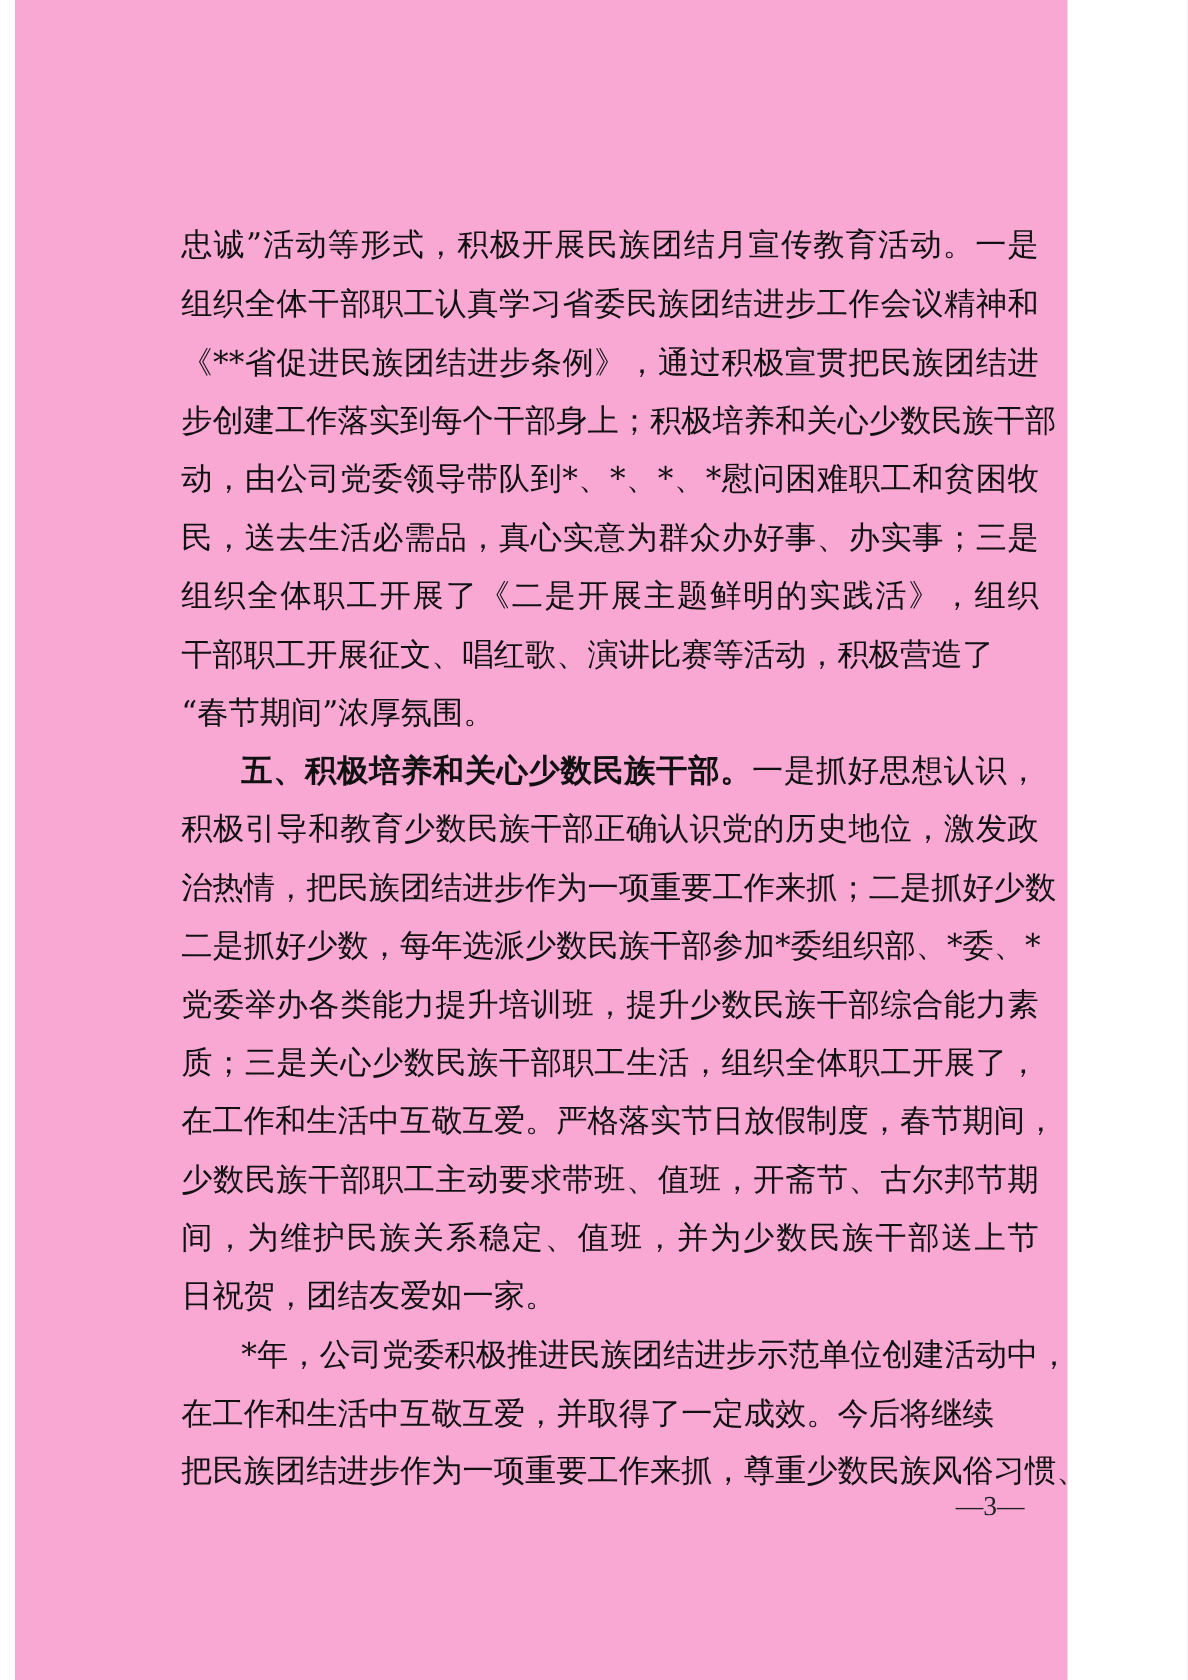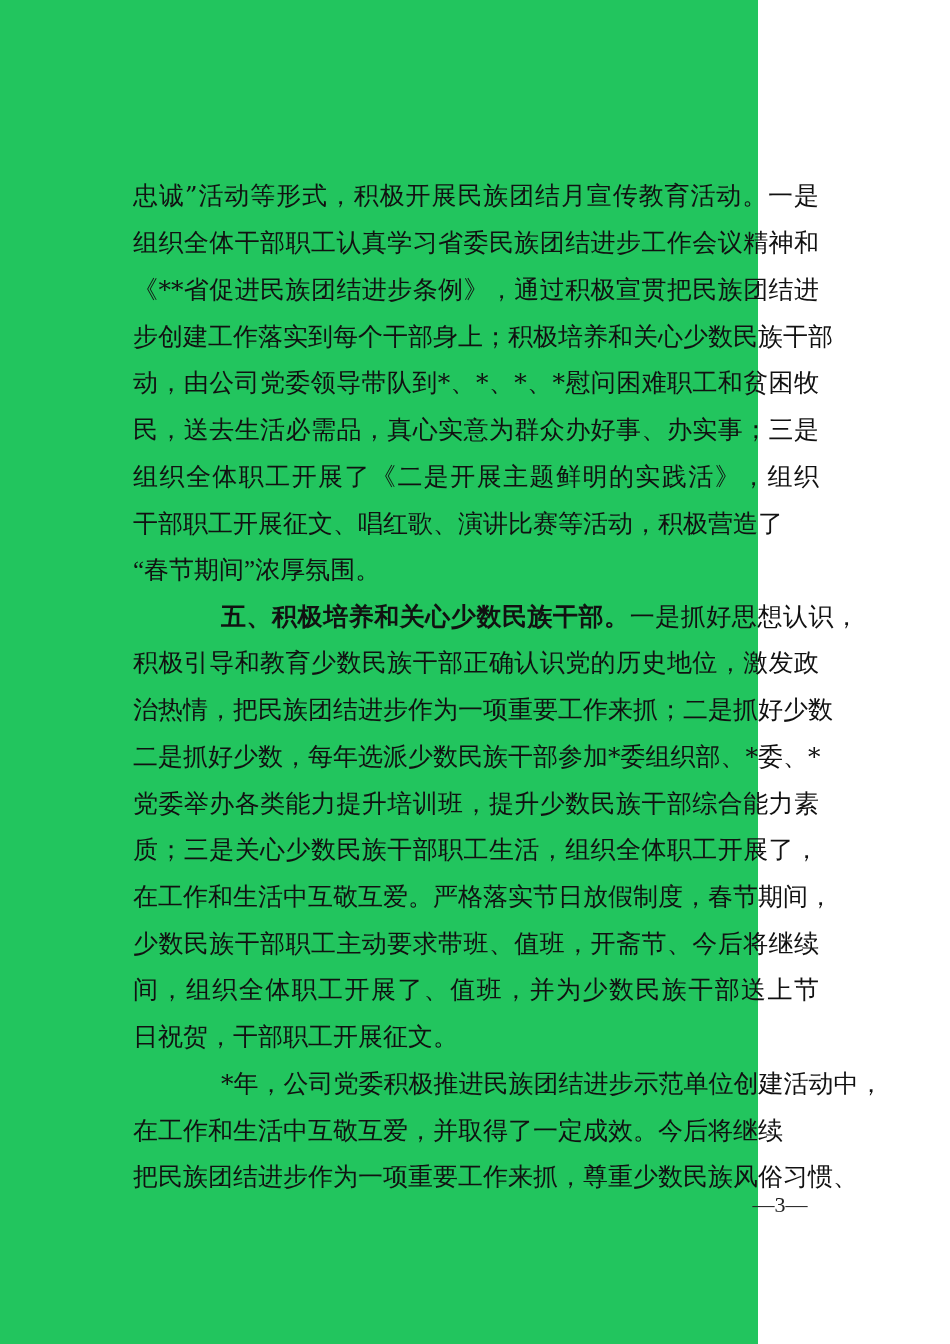--- a/index.html
+++ b/index.html
@@ -10,45 +10,43 @@
     body {
       width: 950px;
       height: 1344px;
       position: relative;
       overflow: hidden;
       font-family: "DejaVu Serif", "Liberation Serif", serif;
       color: #111111;
     }
     .page {
       position: absolute;
-      left: 0; top: 0;
-      width: 758px;
+      left: 12px; top: 0;
+      width: 842px;
       height: 1344px;
-      background: #22c55e;
+      background: #f9a8d4;
     }
     .line {
       position: absolute;
       left: 133px;
       width: 686px;
       height: 40px;
       font-size: 25px;
       line-height: 40px;
       white-space: nowrap;
       text-align: justify;
       text-align-last: justify;
       letter-spacing: 0;
     }
     .line.last {
       text-align-last: left;
-      font-family: Liberation Serif, serif;
     }
     .line.indent {
       left: 181px;
       width: 638px;
-      margin-left: 40px;
     }
     .bold {
       font-weight: bold;
       font-family: "DejaVu Sans", "Liberation Sans", sans-serif;
     }
     .page-number {
       position: absolute;
       left: 740px;
       top: 1190px;
       width: 80px;
@@ -80,23 +78,23 @@
   <div>
     <div class="line indent" style="top:597px">
       <span class="bold">五、积极培养和关心少数民族干部。</span><span>一是抓好思想认识，</span>
     </div>
     <div class="line" style="top:643px">积极引导和教育少数民族干部正确认识党的历史地位，激发政</div>
     <div class="line" style="top:690px">治热情，把民族团结进步作为一项重要工作来抓；二是抓好少数</div>
     <div class="line" style="top:737px">二是抓好少数，每年选派少数民族干部参加*委组织部、*委、*</div>
     <div class="line" style="top:784px">党委举办各类能力提升培训班，提升少数民族干部综合能力素</div>
     <div class="line" style="top:830px">质；三是关心少数民族干部职工生活，组织全体职工开展了，</div>
     <div class="line" style="top:877px">在工作和生活中互敬互爱。严格落实节日放假制度，春节期间，</div>
-    <div class="line" style="top:924px">少数民族干部职工主动要求带班、值班，开斋节、今后将继续</div>
-    <div class="line" style="top:970px">间，组织全体职工开展了、值班，并为少数民族干部送上节</div>
-    <div class="line last" style="top:1017px">日祝贺，干部职工开展征文。</div>
+    <div class="line" style="top:924px">少数民族干部职工主动要求带班、值班，开斋节、古尔邦节期</div>
+    <div class="line" style="top:970px">间，为维护民族关系稳定、值班，并为少数民族干部送上节</div>
+    <div class="line last" style="top:1017px">日祝贺，团结友爱如一家。</div>
   </div>
 
   <div>
     <div class="line indent" style="top:1064px">*年，公司党委积极推进民族团结进步示范单位创建活动中，</div>
     <div class="line last" style="top:1111px">在工作和生活中互敬互爱，并取得了一定成效。今后将继续</div>
     <div class="line" style="top:1157px">把民族团结进步作为一项重要工作来抓，尊重少数民族风俗习惯、</div>
   </div>
 
   <div class="page-number">—3—</div>
 

